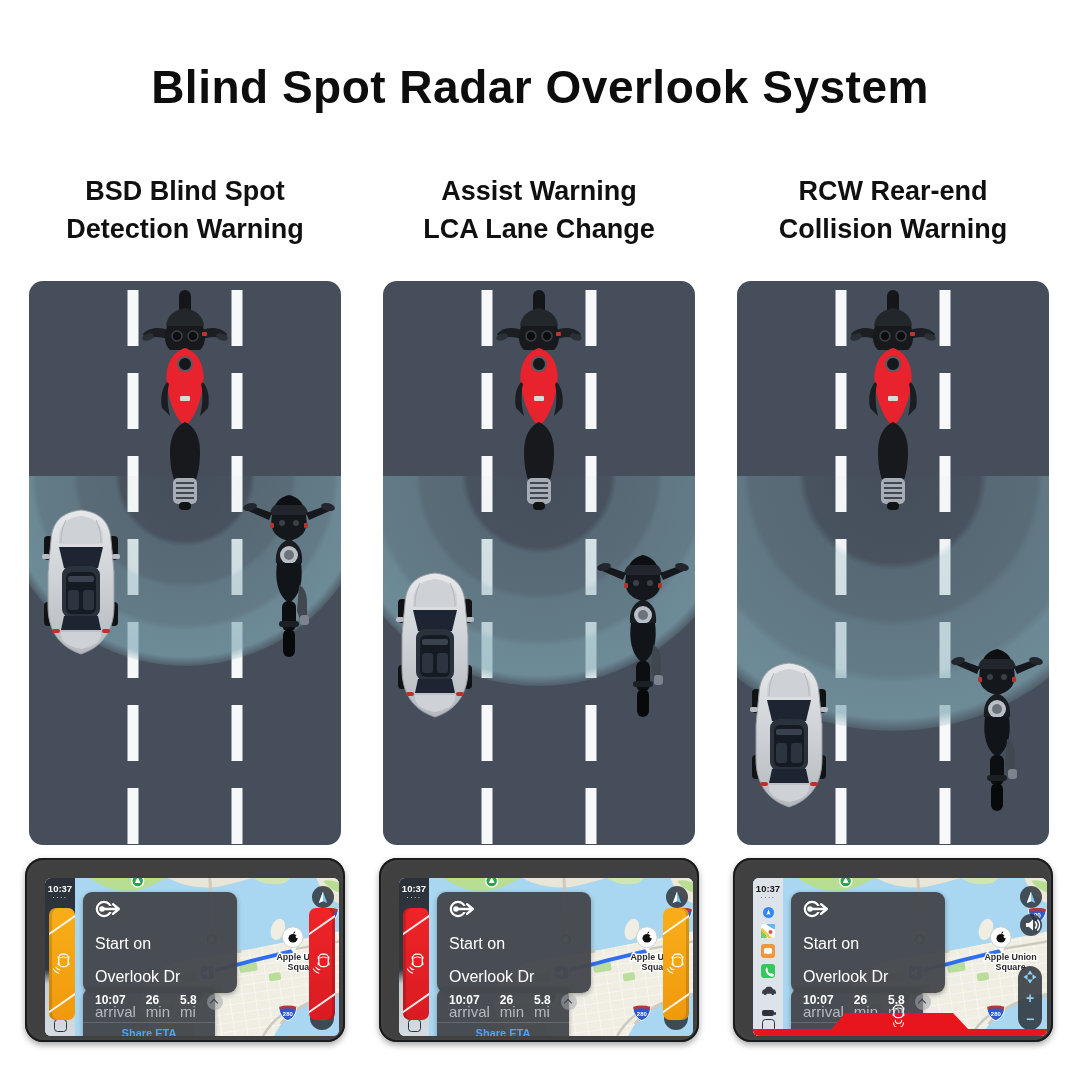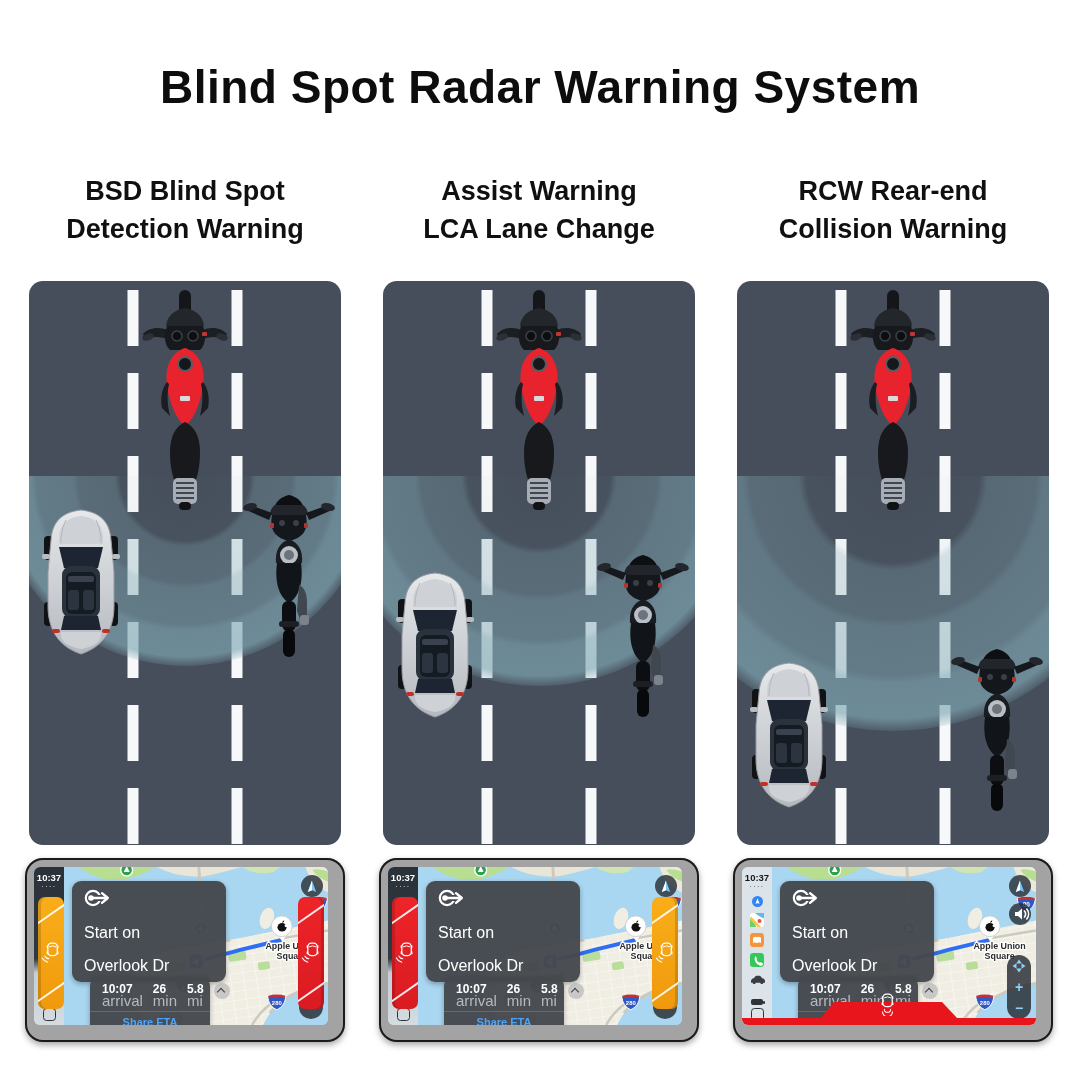--- a/index.html
+++ b/index.html
@@ -12,21 +12,21 @@
   .col-head{position:absolute;top:172px;width:312px;text-align:center;font-size:27px;
             font-weight:700;color:#101010;line-height:38px;}
 
   
   .road{position:absolute;top:281px;width:312px;height:564px;border-radius:14px;overflow:hidden;}
   .road svg{display:block;width:100%;height:100%;}
   .lane{stroke:#f7f8f9;stroke-width:11;stroke-dasharray:56 27;stroke-dashoffset:74;}
 
   
   .device{position:absolute;top:858px;width:320px;height:184px;box-sizing:border-box;
-          background:#a3a3a3;border-radius:18px;padding:9px;
+          background:#404040;border-radius:18px;padding:20px;
           box-shadow:0 3px 6px rgba(0,0,0,.35), inset 0 0 0 2px #1a1b1d, inset 0 0 8px rgba(255,255,255,.07);}
   .screen{position:relative;width:294px;height:158px;border-radius:6px;overflow:hidden;background:#a9d6f0;}
   .screen>svg.map{position:absolute;inset:0;width:100%;height:100%;}
 
   
   .sidebar{position:absolute;left:0;top:0;bottom:0;width:30px;z-index:3;display:flex;flex-direction:column;align-items:center;}
   .sidebar[data-theme="dark"]{background:linear-gradient(180deg,rgba(35,39,45,.94) 0%,rgba(35,39,45,.9) 58%,rgba(201,206,211,.88) 67%,rgba(216,220,224,.92) 100%);}
   .sidebar[data-theme="light"]{background:rgba(224,228,232,.93);}
   .sb-time{margin-top:5px;font-size:9.5px;font-weight:700;}
   .sidebar[data-theme="dark"] .sb-time{color:#fff;}
@@ -43,21 +43,21 @@
   .homebtn{width:11px;height:11px;border:1.8px solid #2f3338;border-radius:3.5px;background:transparent;}
 
   
   .start-card{position:absolute;left:38px;top:14px;width:132px;z-index:4;--card:#45484d;
               background:rgba(69,72,77,.97);border-radius:9px;padding:8px 10px 9px 12px;
               box-shadow:0 2px 5px rgba(0,0,0,.3);}
   .start-card .dep{display:block;margin-bottom:4px;}
   .start-card .l1,.start-card .l2{color:#fff;font-size:16px;line-height:15px;margin-top:18px;}
 
   
-  .trip-card{position:absolute;left:56px;top:110px;width:120px;z-index:4;
+  .trip-card{position:absolute;left:38px;top:110px;width:132px;z-index:4;
              background:rgba(69,72,77,.97);border-radius:9px;box-shadow:0 2px 5px rgba(0,0,0,.3);}
   .trip-row{display:flex;align-items:flex-start;gap:10px;padding:6px 8px 3px 12px;}
   .stat .v{color:#fff;font-size:12px;font-weight:700;line-height:13px;}
   .stat .l{color:#b6b9be;font-size:15px;line-height:10px;}
   .chev{margin-left:auto;width:16px;height:16px;border-radius:50%;background:rgba(165,168,173,.55);position:relative;flex:0 0 auto;}
   .chev:after{content:"";position:absolute;left:4.6px;top:6.4px;width:5px;height:5px;border-top:1.8px solid #3b3e43;border-left:1.8px solid #3b3e43;transform:rotate(45deg);}
   .trip-div{height:1px;background:rgba(255,255,255,.16);margin:2px 0 0;}
   .share{color:#4ea3f8;font-size:11px;font-weight:600;text-align:center;padding:4px 0 6px;}
 
   
@@ -317,21 +317,21 @@
     </g>
     <g id="icon-blue-dot">
       <circle cx="5.5" cy="5.5" r="5.5" fill="#2f86f6"></circle>
       <path d="M5.5,2.2 L7.6,8 L5.5,7 L3.4,8 Z" fill="#fff"></path>
     </g>
   </defs>
 </svg>
 
 <div class="canvas">
 
-  <h1 class="title">Blind Spot Radar Warning System</h1>
+  <h1 class="title">Blind Spot Radar Overlook System</h1>
 
   <div class="col-head" style="left:29px">
     <div>BSD Blind Spot</div>
     <div>Detection Warning</div>
   </div>
   <div class="col-head" style="left:383px">
     <div>Assist Warning</div>
     <div>LCA Lane Change</div>
   </div>
   <div class="col-head" style="left:737px">

